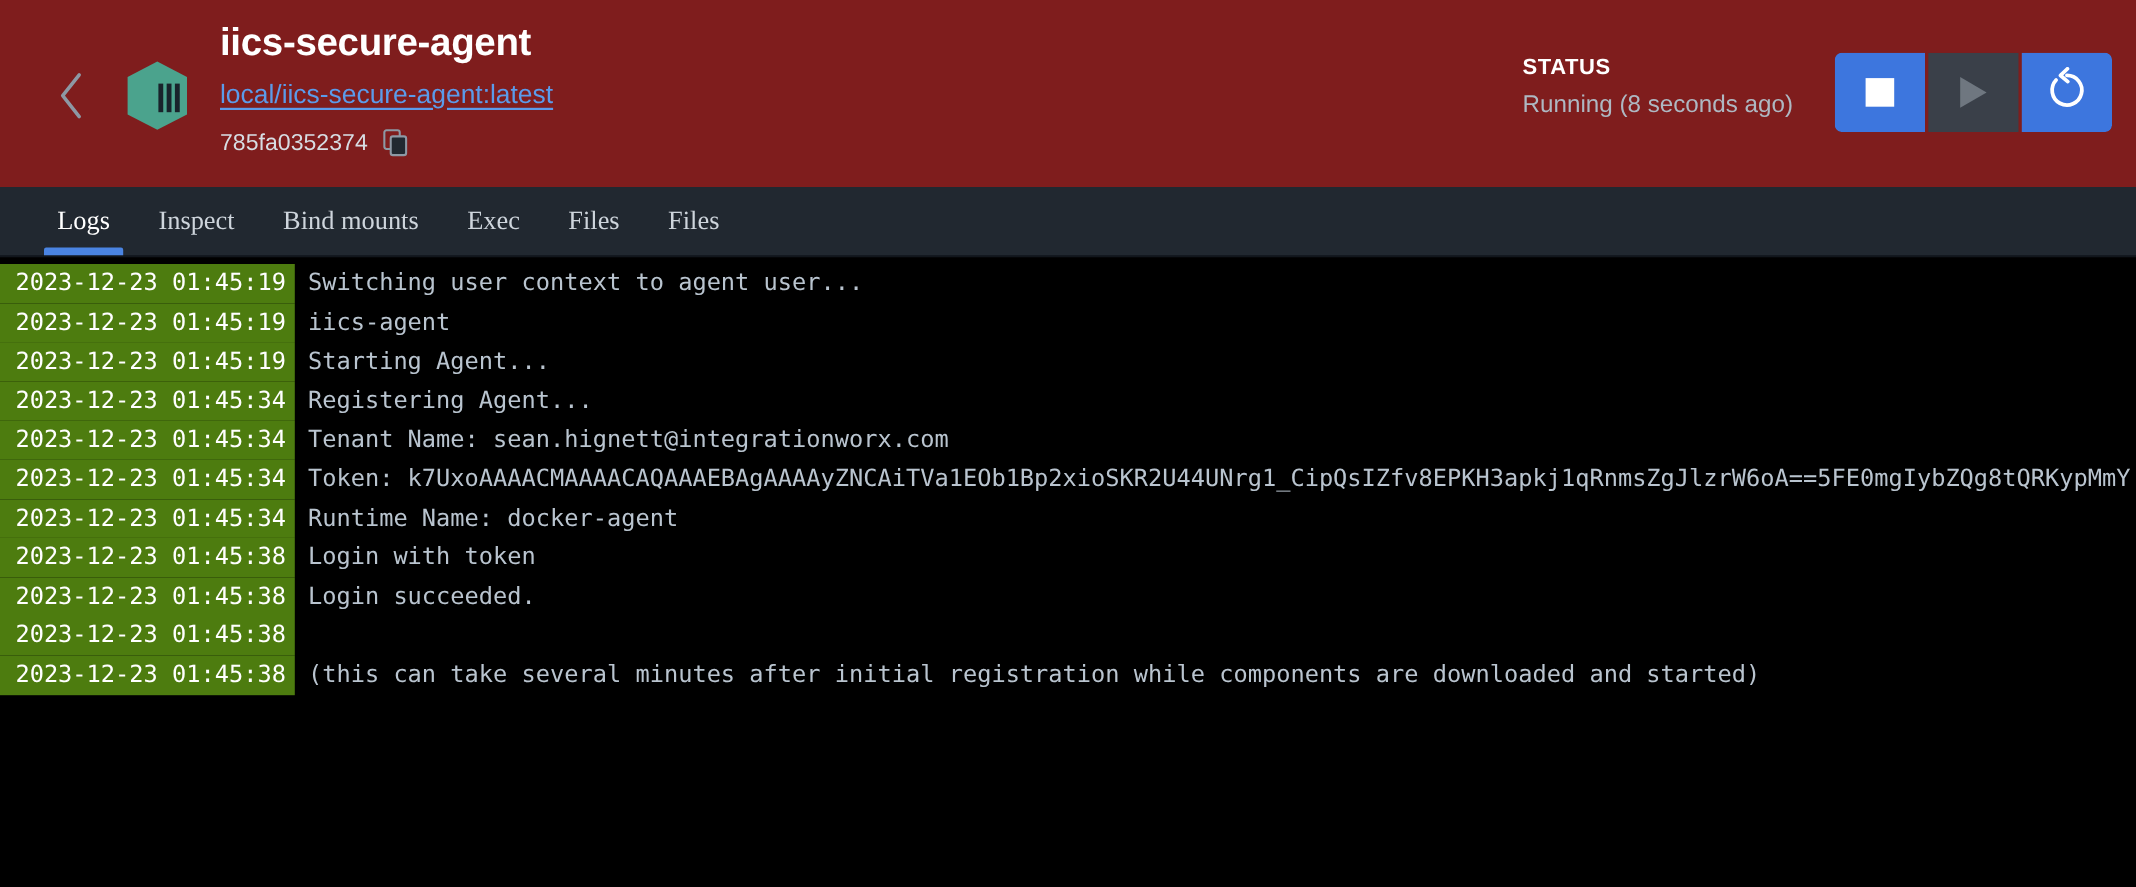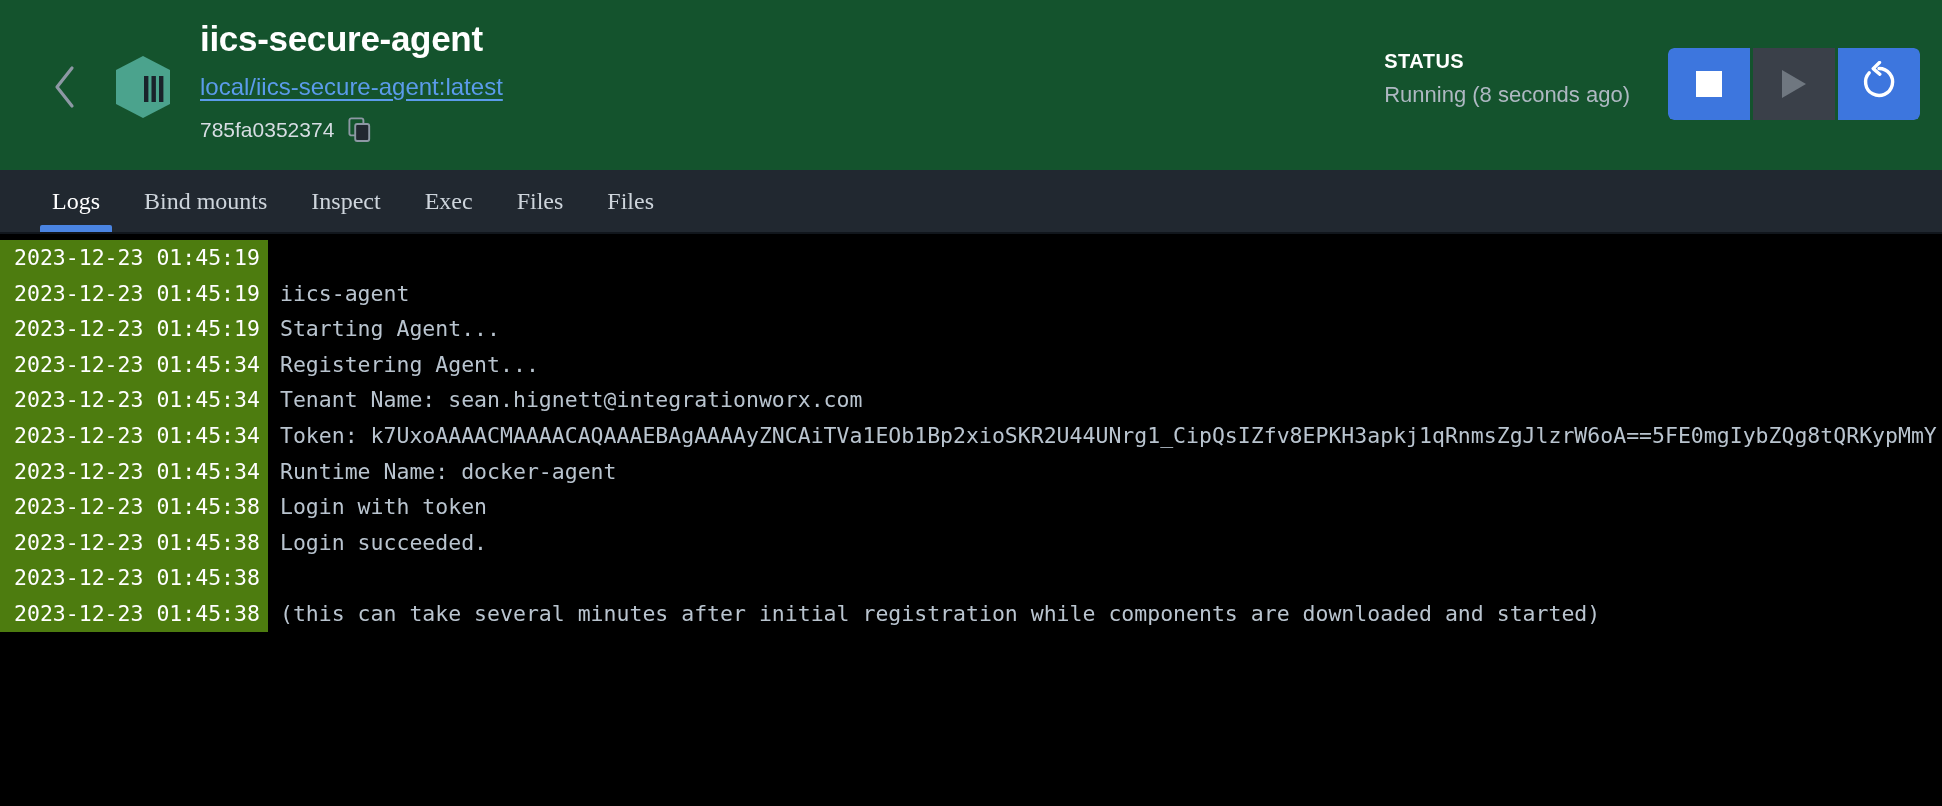--- a/index.html
+++ b/index.html
@@ -8,21 +8,21 @@
     height: 806px;
     background: #000000;
     font-family: "Liberation Sans", sans-serif;
     overflow: hidden;
   }
 
   .app { width: 1942px; height: 806px; display: flex; flex-direction: column; background:#000; }
 
   
   .header {
-    background: #14532d;
+    background: #7f1d1d;
     height: 170px;
     display: flex;
     align-items: flex-start;
     padding: 0;
     position: relative;
     flex: 0 0 auto;
   }
   .back-btn {
     width: 62px;
     height: 62px;
@@ -255,38 +255,38 @@
         </span>
       </div>
     </div>
   </div>
 
   <div class="tabs">
     <div class="tab active">
         <span>Logs</span>
       </div>
     <div class="tab">
+        <span>Inspect</span>
+      </div>
+    <div class="tab">
         <span>Bind mounts</span>
       </div>
     <div class="tab">
-        <span>Inspect</span>
-      </div>
-    <div class="tab">
         <span>Exec</span>
       </div>
     <div class="tab">
         <span>Files</span>
       </div>
     <div class="tab">
         <span>Files</span>
       </div>
   </div>
 
   <div class="logs" id="log-panel">
-      <div class="logline"><span class="ts">2023-12-23 01:45:19</span></div>
+      <div class="logline"><span class="ts">2023-12-23 01:45:19</span><span class="msg">Switching user context to agent user...</span></div>
       <div class="logline"><span class="ts">2023-12-23 01:45:19</span><span class="msg">iics-agent</span></div>
       <div class="logline"><span class="ts">2023-12-23 01:45:19</span><span class="msg">Starting Agent...</span></div>
       <div class="logline"><span class="ts">2023-12-23 01:45:34</span><span class="msg">Registering Agent...</span></div>
       <div class="logline"><span class="ts">2023-12-23 01:45:34</span><span class="msg">Tenant Name: sean.hignett@integrationworx.com</span></div>
       <div class="logline"><span class="ts">2023-12-23 01:45:34</span><span class="msg">Token: k7UxoAAAACMAAAACAQAAAEBAgAAAAyZNCAiTVa1EOb1Bp2xioSKR2U44UNrg1_CipQsIZfv8EPKH3apkj1qRnmsZgJlzrW6oA==5FE0mgIybZQg8tQRKypMmY</span></div>
       <div class="logline"><span class="ts">2023-12-23 01:45:34</span><span class="msg">Runtime Name: docker-agent</span></div>
       <div class="logline"><span class="ts">2023-12-23 01:45:38</span><span class="msg">Login with token</span></div>
       <div class="logline"><span class="ts">2023-12-23 01:45:38</span><span class="msg">Login succeeded.</span></div>
       <div class="logline"><span class="ts">2023-12-23 01:45:38</span></div>
       <div class="logline"><span class="ts">2023-12-23 01:45:38</span><span class="msg">(this can take several minutes after initial registration while components are downloaded and started)</span></div>

